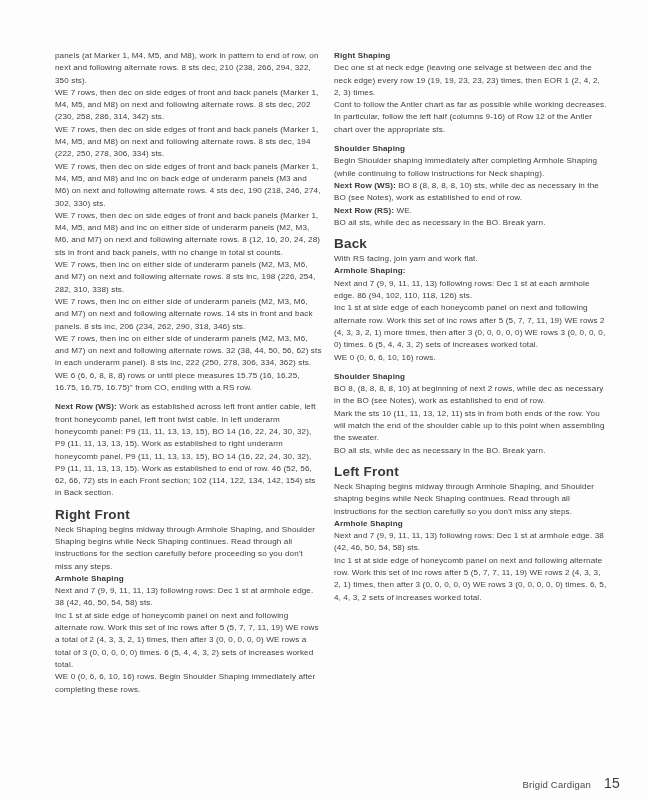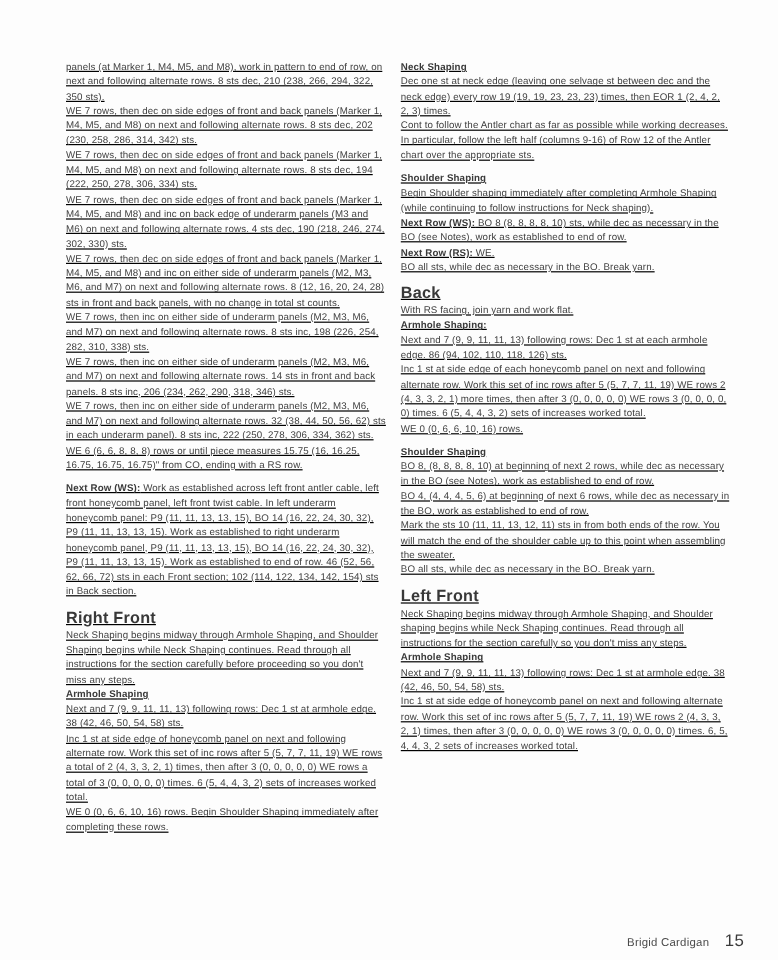--- a/index.html
+++ b/index.html
@@ -12,21 +12,20 @@
     position: relative;
     width: 648px; height: 800px;
     background: #fdfdfd;
     overflow: hidden;
   }
   .columns {
     position: absolute;
     top: 50px; left: 55px;
     display: flex;
     gap: 12px;
-    text-decoration: underline;
   }
   .col {
     width: 267px;
     color: #414141;
     font-size: 8.1px;
     line-height: 12.3px;
     letter-spacing: 0.12px;
     text-align: left;
   }
   .col-right { width: 274px; }
@@ -90,37 +89,36 @@
         <p class="para">WE 6 (6, 6, 8, 8, 8) rows or until piece measures 15.75 (16, 16.25, 16.75, 16.75, 16.75)" from CO, ending with a RS row.</p>
         <p class="para gap"><b>Next Row (WS):</b><span> Work as established across left front antler cable, left front honeycomb panel, left front twist cable. In left underarm honeycomb panel: P9 (11, 11, 13, 13, 15), BO 14 (16, 22, 24, 30, 32), P9 (11, 11, 13, 13, 15). Work as established to right underarm honeycomb panel, P9 (11, 11, 13, 13, 15), BO 14 (16, 22, 24, 30, 32), P9 (11, 11, 13, 13, 15). Work as established to end of row. 46 (52, 56, 62, 66, 72) sts in each Front section; 102 (114, 122, 134, 142, 154) sts in Back section.</span></p>
         <h2 class="heading">Right Front</h2>
         <p class="para">Neck Shaping begins midway through Armhole Shaping, and Shoulder Shaping begins while Neck Shaping continues. Read through all instructions for the section carefully before proceeding so you don't miss any steps.</p>
         <h3 class="subhead">Armhole Shaping</h3>
         <p class="para">Next and 7 (9, 9, 11, 11, 13) following rows: Dec 1 st at armhole edge. 38 (42, 46, 50, 54, 58) sts.</p>
         <p class="para">Inc 1 st at side edge of honeycomb panel on next and following alternate row. Work this set of inc rows after 5 (5, 7, 7, 11, 19) WE rows a total of 2 (4, 3, 3, 2, 1) times, then after 3 (0, 0, 0, 0, 0) WE rows a total of 3 (0, 0, 0, 0, 0) times. 6 (5, 4, 4, 3, 2) sets of increases worked total.</p>
         <p class="para">WE 0 (0, 6, 6, 10, 16) rows. Begin Shoulder Shaping immediately after completing these rows.</p>
       </div>
     <div class="col col-right" id="col-right">
-        <h3 class="subhead">Neck Shaping</h3>
+        <h3 class="subhead">Right Shaping</h3>
         <p class="para">Dec one st at neck edge (leaving one selvage st between dec and the neck edge) every row 19 (19, 19, 23, 23, 23) times, then EOR 1 (2, 4, 2, 2, 3) times.</p>
         <p class="para">Cont to follow the Antler chart as far as possible while working decreases. In particular, follow the left half (columns 9-16) of Row 12 of the Antler chart over the appropriate sts.</p>
         <h3 class="subhead gap">Shoulder Shaping</h3>
         <p class="para">Begin Shoulder shaping immediately after completing Armhole Shaping (while continuing to follow instructions for Neck shaping).</p>
         <p class="para"><b>Next Row (WS):</b><span> BO 8 (8, 8, 8, 8, 10) sts, while dec as necessary in the BO (see Notes), work as established to end of row.</span></p>
         <p class="para"><b>Next Row (RS):</b><span> WE.</span></p>
         <p class="para">BO all sts, while dec as necessary in the BO. Break yarn.</p>
         <h2 class="heading">Back</h2>
         <p class="para">With RS facing, join yarn and work flat.</p>
         <h3 class="subhead">Armhole Shaping:</h3>
         <p class="para">Next and 7 (9, 9, 11, 11, 13) following rows: Dec 1 st at each armhole edge. 86 (94, 102, 110, 118, 126) sts.</p>
         <p class="para">Inc 1 st at side edge of each honeycomb panel on next and following alternate row. Work this set of inc rows after 5 (5, 7, 7, 11, 19) WE rows 2 (4, 3, 3, 2, 1) more times, then after 3 (0, 0, 0, 0, 0) WE rows 3 (0, 0, 0, 0, 0) times. 6 (5, 4, 4, 3, 2) sets of increases worked total.</p>
         <p class="para">WE 0 (0, 6, 6, 10, 16) rows.</p>
         <h3 class="subhead gap">Shoulder Shaping</h3>
         <p class="para">BO 8, (8, 8, 8, 8, 10) at beginning of next 2 rows, while dec as necessary in the BO (see Notes), work as established to end of row.</p>
-        <p class="para">BO 4, (4, 4, 4, 5, 6) at beginning of next 6 rows, while dec as necessary in the BO, work as established to end of row.</p>
         <p class="para">Mark the sts 10 (11, 11, 13, 12, 11) sts in from both ends of the row. You will match the end of the shoulder cable up to this point when assembling the sweater.</p>
         <p class="para">BO all sts, while dec as necessary in the BO. Break yarn.</p>
         <h2 class="heading">Left Front</h2>
         <p class="para">Neck Shaping begins midway through Armhole Shaping, and Shoulder shaping begins while Neck Shaping continues. Read through all instructions for the section carefully so you don't miss any steps.</p>
         <h3 class="subhead">Armhole Shaping</h3>
         <p class="para">Next and 7 (9, 9, 11, 11, 13) following rows: Dec 1 st at armhole edge. 38 (42, 46, 50, 54, 58) sts.</p>
         <p class="para">Inc 1 st at side edge of honeycomb panel on next and following alternate row. Work this set of inc rows after 5 (5, 7, 7, 11, 19) WE rows 2 (4, 3, 3, 2, 1) times, then after 3 (0, 0, 0, 0, 0) WE rows 3 (0, 0, 0, 0, 0) times. 6, 5, 4, 4, 3, 2 sets of increases worked total.</p>
       </div>
   </div>
 

